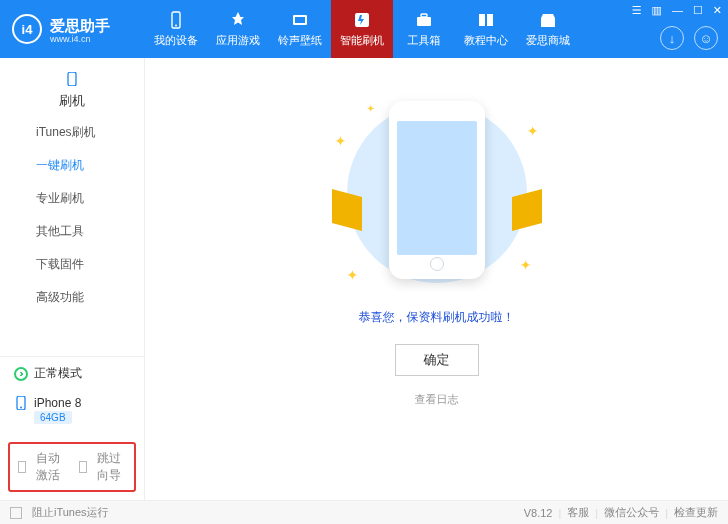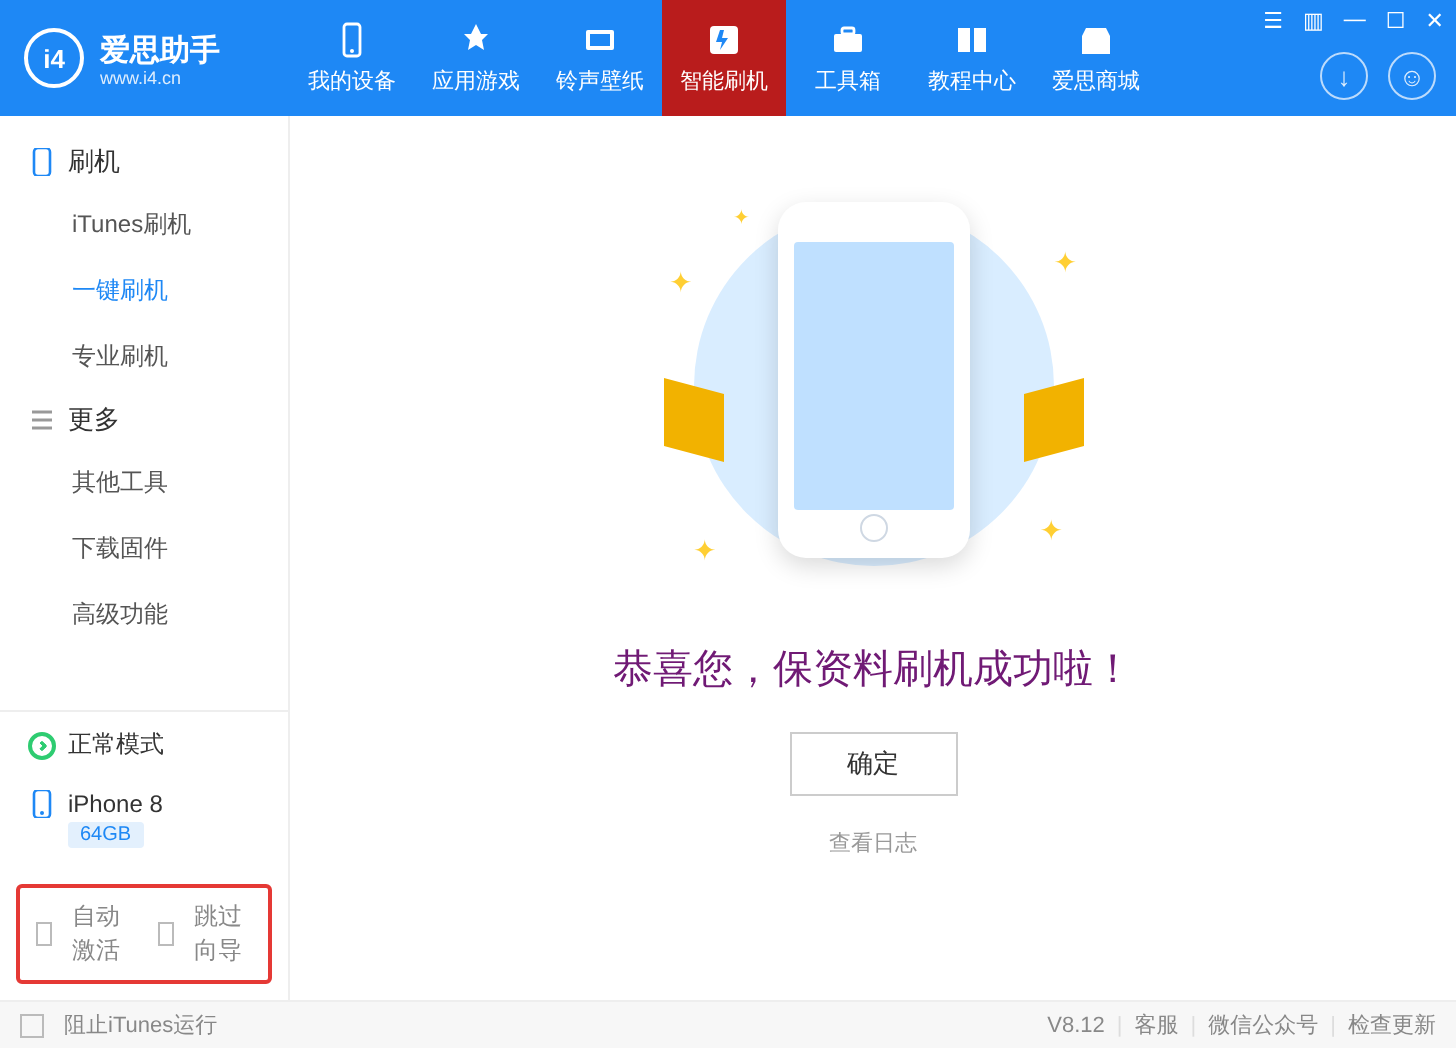--- a/index.html
+++ b/index.html
@@ -18,21 +18,21 @@
 .tab .ic { width: 20px; height: 20px; display: flex; align-items: center; justify-content: center; }
 
 .win-ctrl { position: absolute; right: 6px; top: 4px; display: flex; gap: 10px; font-size: 11px; }
 .win-ctrl span, .hdr-circ { cursor: pointer; }
 .hdr-right { position: absolute; right: 10px; bottom: 8px; display: flex; gap: 10px; }
 .hdr-circ { width: 24px; height: 24px; border: 1.5px solid rgba(255,255,255,.7); border-radius: 50%; display: flex; align-items: center; justify-content: center; font-size: 13px; color: rgba(255,255,255,.85); }
 
 .body { display: flex; height: calc(100% - 58px - 24px); }
 .sidebar { width: 145px; border-right: 1px solid #eee; display: flex; flex-direction: column; }
 .side-scroll { flex: 1; overflow: auto; padding-top: 8px; }
-.grp-hdr { display: flex; align-items: center; gap: 6px; padding: 6px 14px; color: #333; font-size: 13px; }
+.grp-hdr { display: flex; align-items: center; gap: 6px; padding: 6px 14px; color: #333; font-size: 13px; flex-direction: column; }
 .grp-hdr .hic { width: 14px; height: 14px; display: flex; align-items: center; justify-content: center; color: #1e88f5; }
 .side-item { padding: 8px 14px 8px 36px; color: #555; font-size: 12px; cursor: pointer; }
 .side-item.active { color: #1e88f5; }
 
 .side-bottom { border-top: 1px solid #eee; }
 .mode { display: flex; align-items: center; gap: 6px; padding: 8px 14px; color: #333; cursor: pointer; }
 .mode .dot { width: 14px; height: 14px; border-radius: 50%; border: 2px solid #2ecc71; position: relative; }
 .mode .dot::after { content: ""; position: absolute; inset: 3px; border-top: 2px solid #2ecc71; border-right: 2px solid #2ecc71; transform: rotate(45deg); border-radius: 1px; }
 .device { padding: 6px 14px 10px; }
 .device-row { display: flex; align-items: flex-end; gap: 6px; color: #333; }
@@ -50,21 +50,21 @@
 .phone::before { content: ""; position: absolute; top: 20px; left: 8px; right: 8px; bottom: 24px; background: #bfe0ff; border-radius: 2px; }
 .phone::after { content: ""; position: absolute; bottom: 8px; left: 50%; transform: translateX(-50%); width: 12px; height: 12px; border: 1.5px solid #cfd8e3; border-radius: 50%; }
 .ribbon { position: absolute; left: 50%; top: 90px; transform: translateX(-50%); width: 210px; height: 48px; }
 .rib-l, .rib-r { position: absolute; top: 10px; width: 30px; height: 34px; background: #f2b200; }
 .rib-l { left: 0; transform: skewY(15deg); }
 .rib-r { right: 0; transform: skewY(-15deg); }
 .rib-c { position: absolute; left: 18px; right: 18px; top: 0; bottom: 0; background: #ffcf33; display: flex; align-items: center; justify-content: center; font-size: 24px; font-weight: 900; font-style: italic; color: #fff; border-radius: 3px; }
 .star { position: absolute; color: #ffcf33; font-size: 14px; }
 .s1 { left: 18px; top: 40px; } .s2 { right: 18px; top: 30px; } .s3 { left: 30px; bottom: 10px; } .s4 { right: 25px; bottom: 20px; } .s5 { left: 50px; top: 10px; font-size: 10px; }
 
-.msg { margin-top: 28px; font-size: 20px; color: #701a75; }
+.msg { margin-top: 16px; font-size: 12px; color: #1d4ed8; }
 .ok-btn { margin-top: 18px; border: 1px solid #ccc; background: #fff; padding: 6px 28px; font-size: 13px; color: #333; cursor: pointer; }
 .log-link { margin-top: 16px; font-size: 11px; color: #999; cursor: pointer; }
 
 .footer { height: 24px; background: #f7f7f7; border-top: 1px solid #eee; display: flex; align-items: center; padding: 0 10px; color: #888; font-size: 11px; }
 .footer .chk { color: #888; }
 .footer-right { margin-left: auto; display: flex; align-items: center; gap: 6px; }
 .sep { color: #ddd; }
 </style>
 </head>
 <body>
@@ -160,30 +160,20 @@
           <span class="hic">
             <svg width="12" height="14" viewBox="0 0 12 14">
               <rect x="2" y="0" width="8" height="14" rx="2" fill="none" stroke="#1e88f5" stroke-width="1.3"></rect>
             </svg>
           </span>
           <span>刷机</span>
         </div>
         <div class="side-item">iTunes刷机</div>
         <div class="side-item active">一键刷机</div>
         <div class="side-item">专业刷机</div>
-        <div class="grp-hdr">
-          <span class="hic">
-            <svg width="12" height="12" viewBox="0 0 12 12" stroke="#999" stroke-width="1.5">
-              <line x1="1" y1="2" x2="11" y2="2"></line>
-              <line x1="1" y1="6" x2="11" y2="6"></line>
-              <line x1="1" y1="10" x2="11" y2="10"></line>
-            </svg>
-          </span>
-          <span>更多</span>
-        </div>
         <div class="side-item">其他工具</div>
         <div class="side-item">下载固件</div>
         <div class="side-item">高级功能</div>
       </div>
     <div class="side-bottom">
       <div class="mode">
         <span class="dot"></span>
         <span>正常模式</span>
       </div>
       <div class="device">

